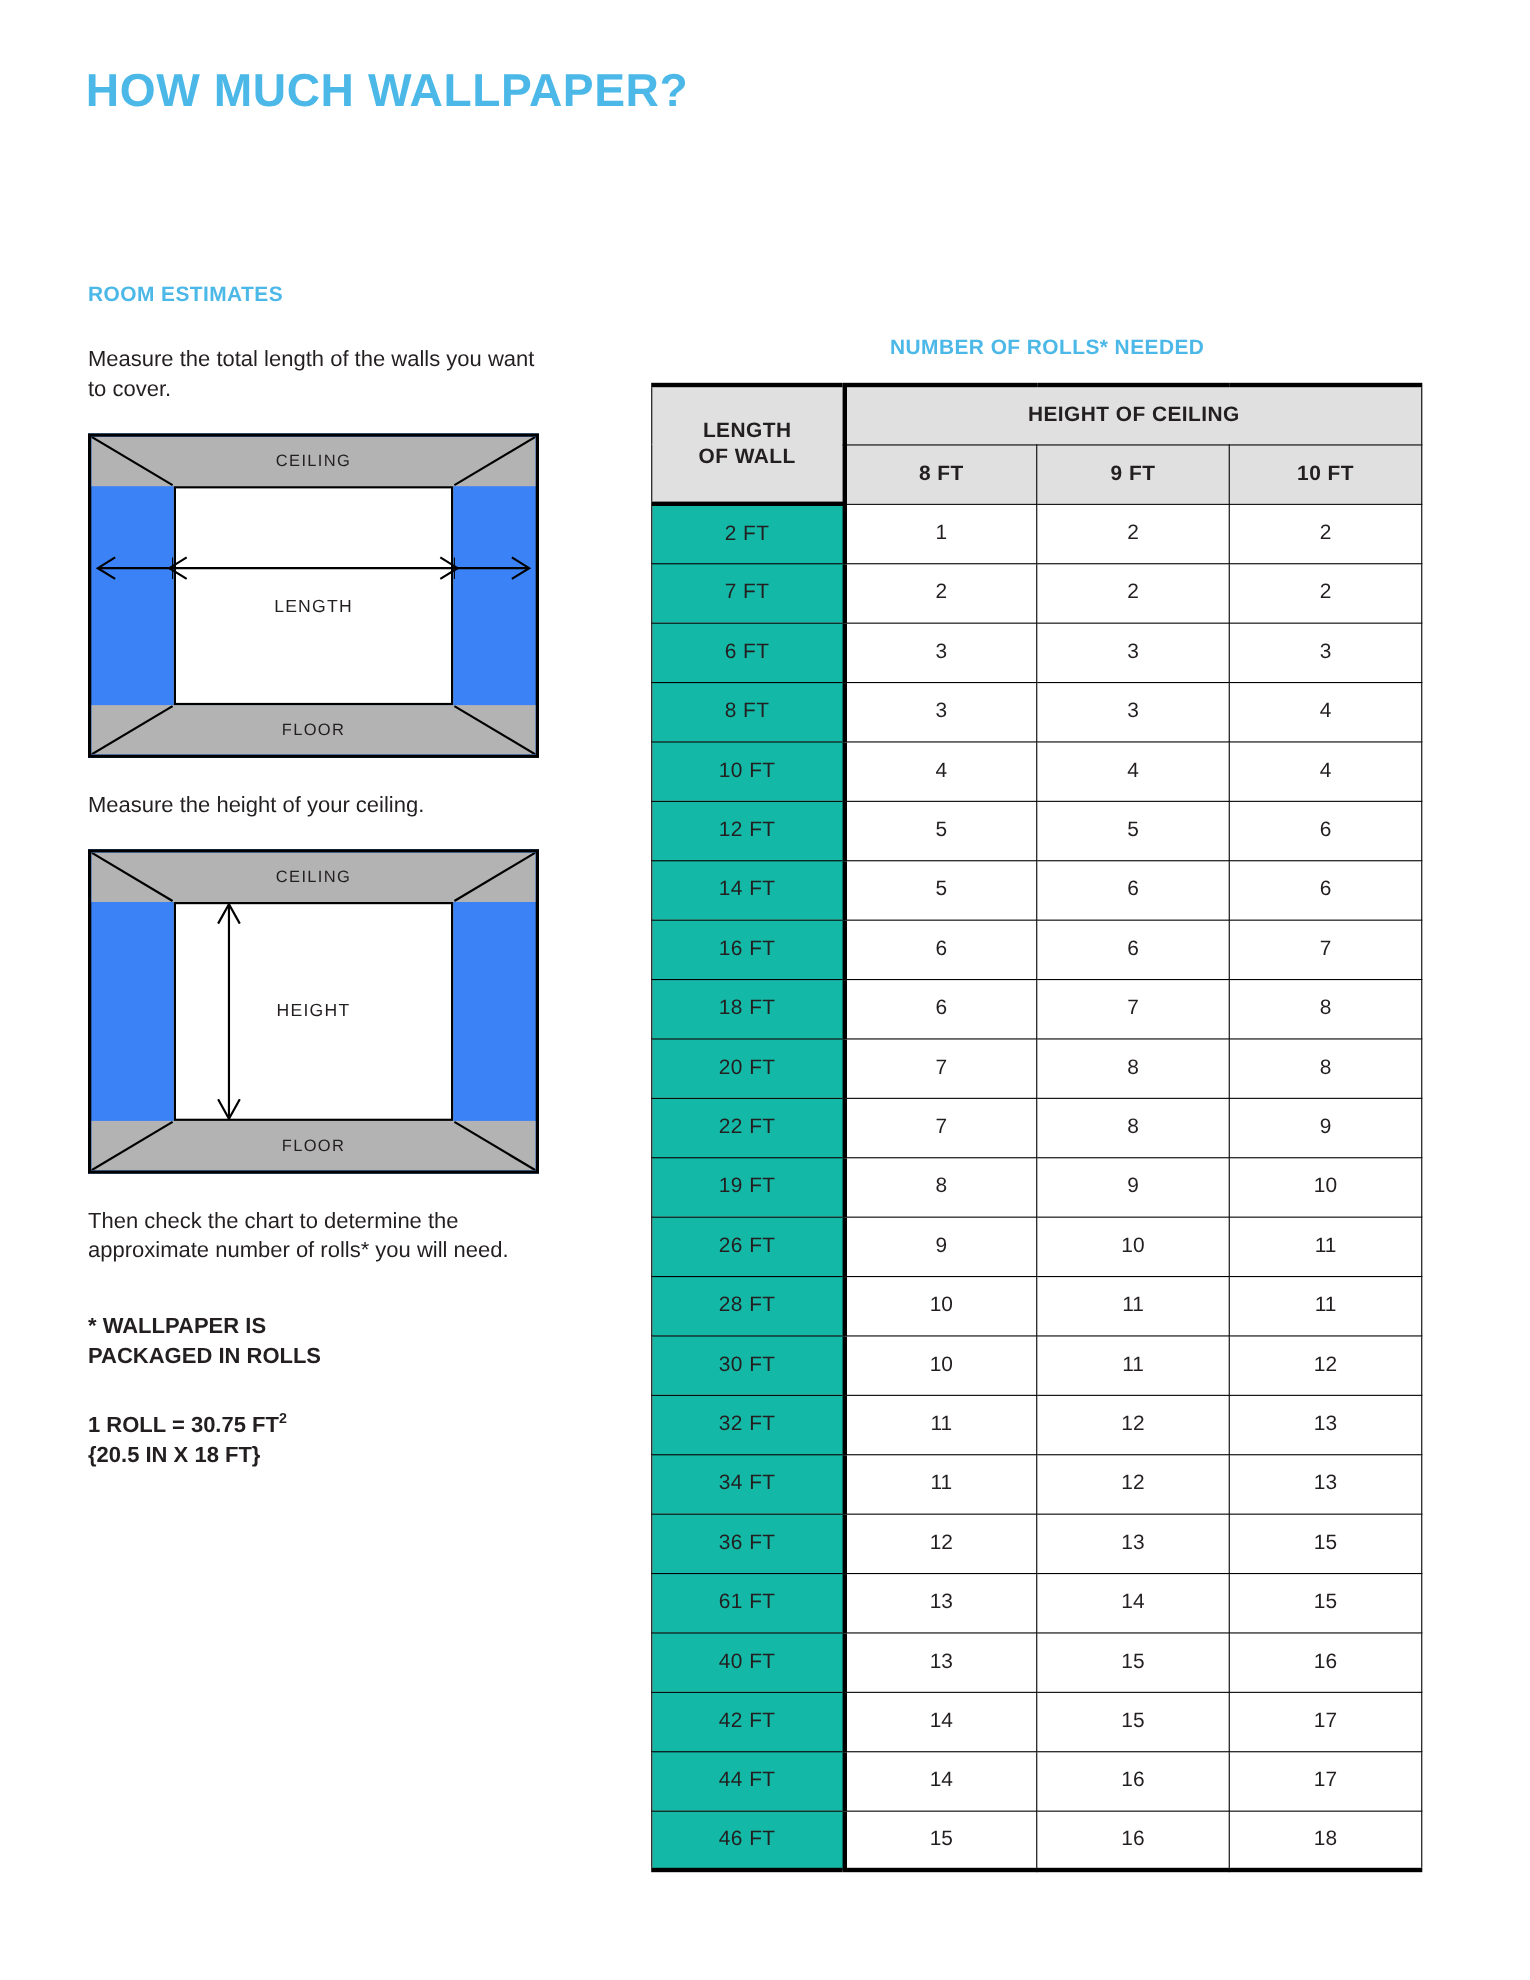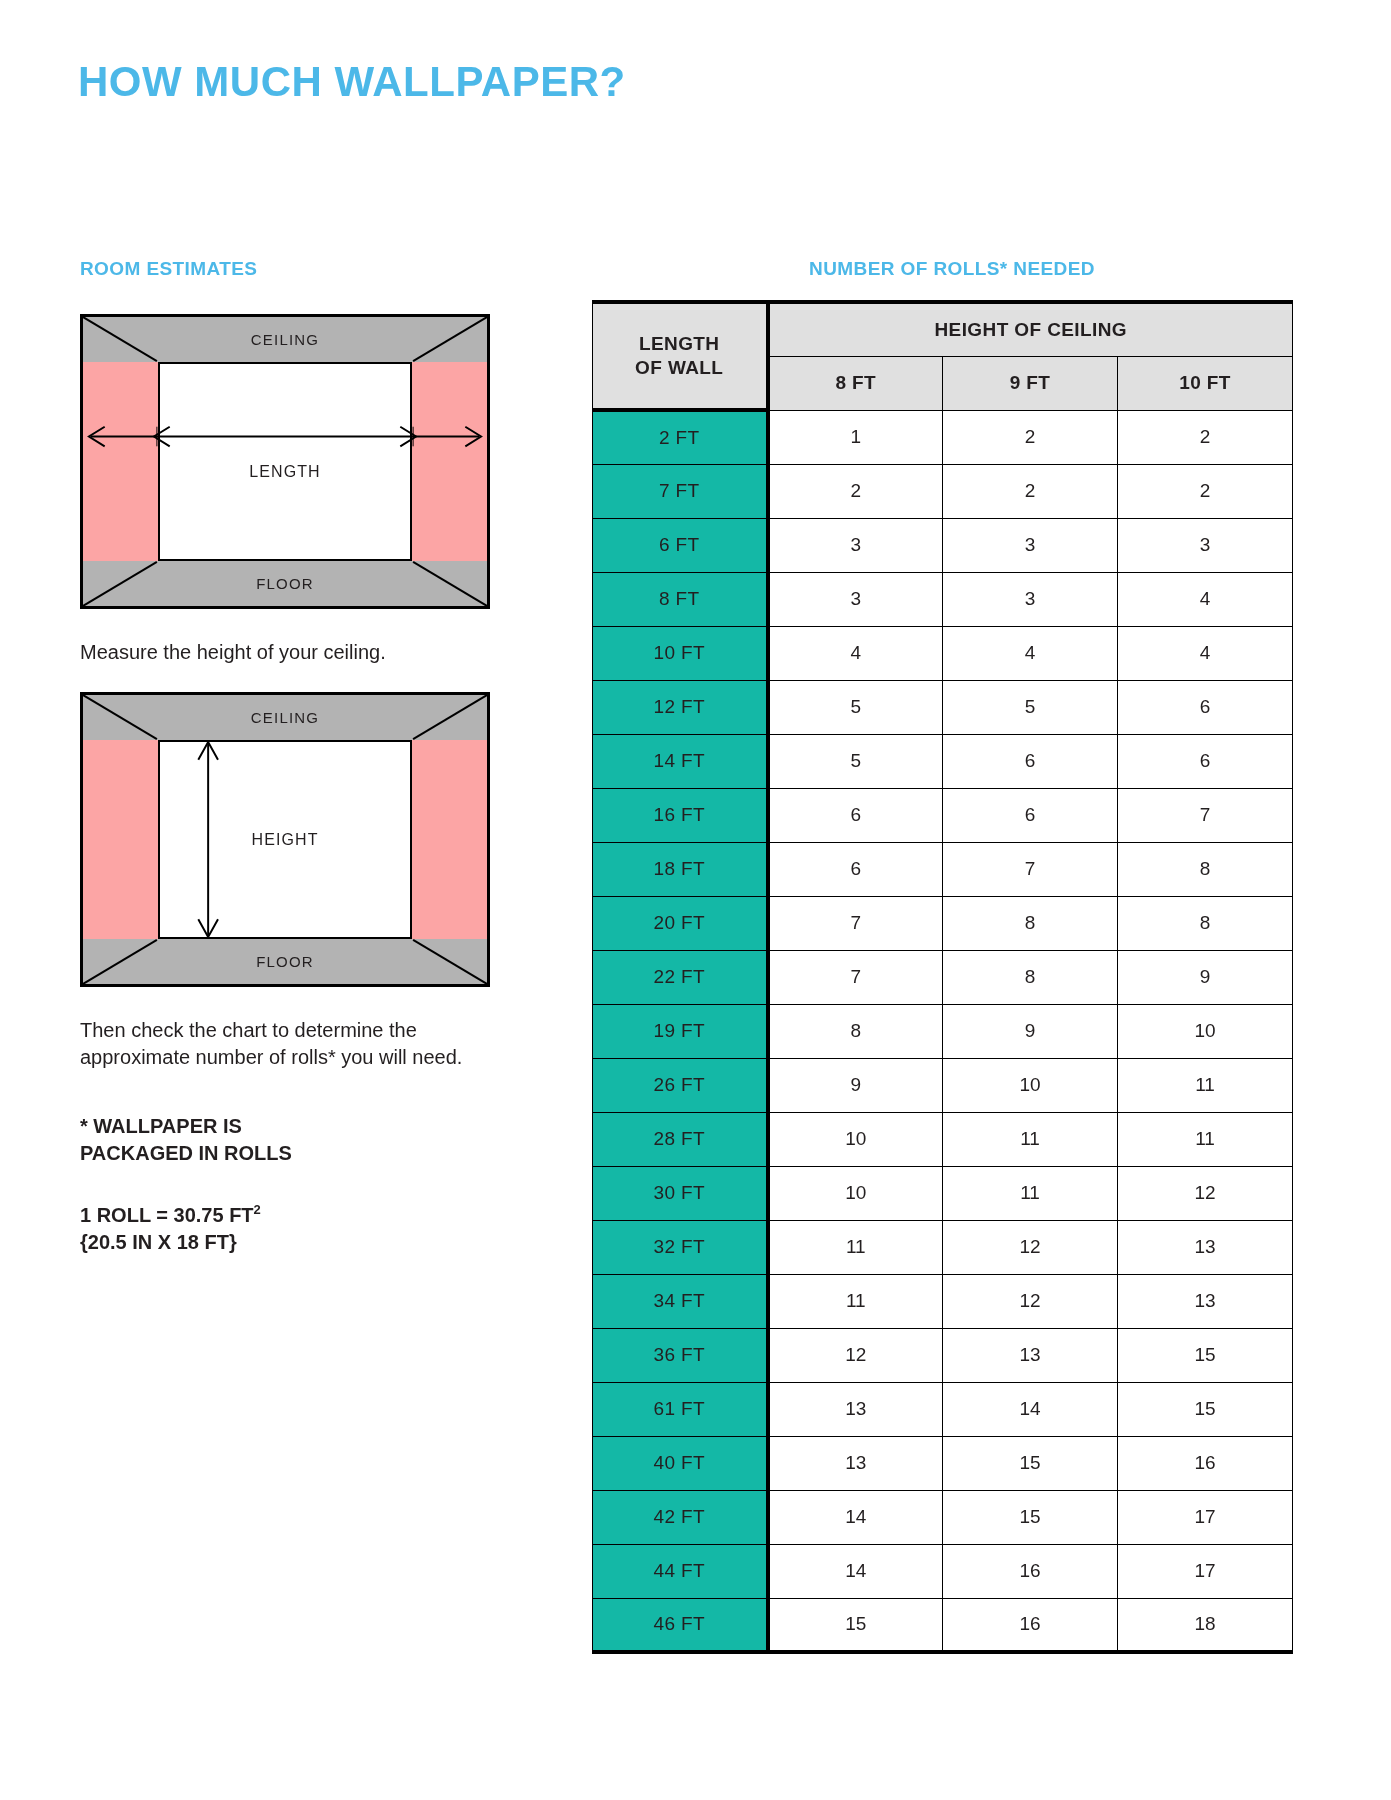--- a/index.html
+++ b/index.html
@@ -53,21 +53,21 @@
     margin: 0 0 26px 0;
   }
   .para.tight { margin-bottom: 0; }
 
   
   .room {
     position: relative;
     width: 410px;
     height: 295px;
     border: 3px solid #000;
-    background: #fca5a5;
+    background: #3b82f6;
     margin: 26px 0 30px 0;
     overflow: hidden;
   }
   .room .inner {
     position: absolute;
     left: 75px;
     top: 45px;
     right: 75px;
     bottom: 45px;
     background: #ffffff;
@@ -135,20 +135,21 @@
     top: 258px;
     width: 720px;
   }
   .table-head {
     font-size: 19px;
     font-weight: bold;
     color: #4cb8e8;
     letter-spacing: 0.4px;
     text-align: center;
     margin-bottom: 20px;
+    margin-top: 48px;
   }
   table.rolls {
     border-collapse: collapse;
     width: 700px;
     table-layout: fixed;
     border-top: 4px solid #000;
     border-bottom: 4px solid #000;
   }
   table.rolls col.c0 { width: 175px; }
   table.rolls col.cx { width: 175px; }
@@ -203,20 +204,21 @@
 <body>
 
 <div class="page">
 
   <div class="title">HOW MUCH WALLPAPER?</div>
 
   <div class="left-col">
 
     <div class="section-head">ROOM ESTIMATES</div>
 
+    <p class="para">Measure the total length of the walls you want to cover.</p>
 
     <div class="room">
       <div class="ceil">CEILING</div>
       <div class="flr">FLOOR</div>
       <div class="inner"></div>
       <svg class="edges" viewBox="0 0 410 295" preserveAspectRatio="none">
         <line x1="0" y1="0" x2="75" y2="45" stroke="#000" stroke-width="2"></line>
         <line x1="410" y1="0" x2="335" y2="45" stroke="#000" stroke-width="2"></line>
         <line x1="0" y1="295" x2="75" y2="250" stroke="#000" stroke-width="2"></line>
         <line x1="410" y1="295" x2="335" y2="250" stroke="#000" stroke-width="2"></line>

